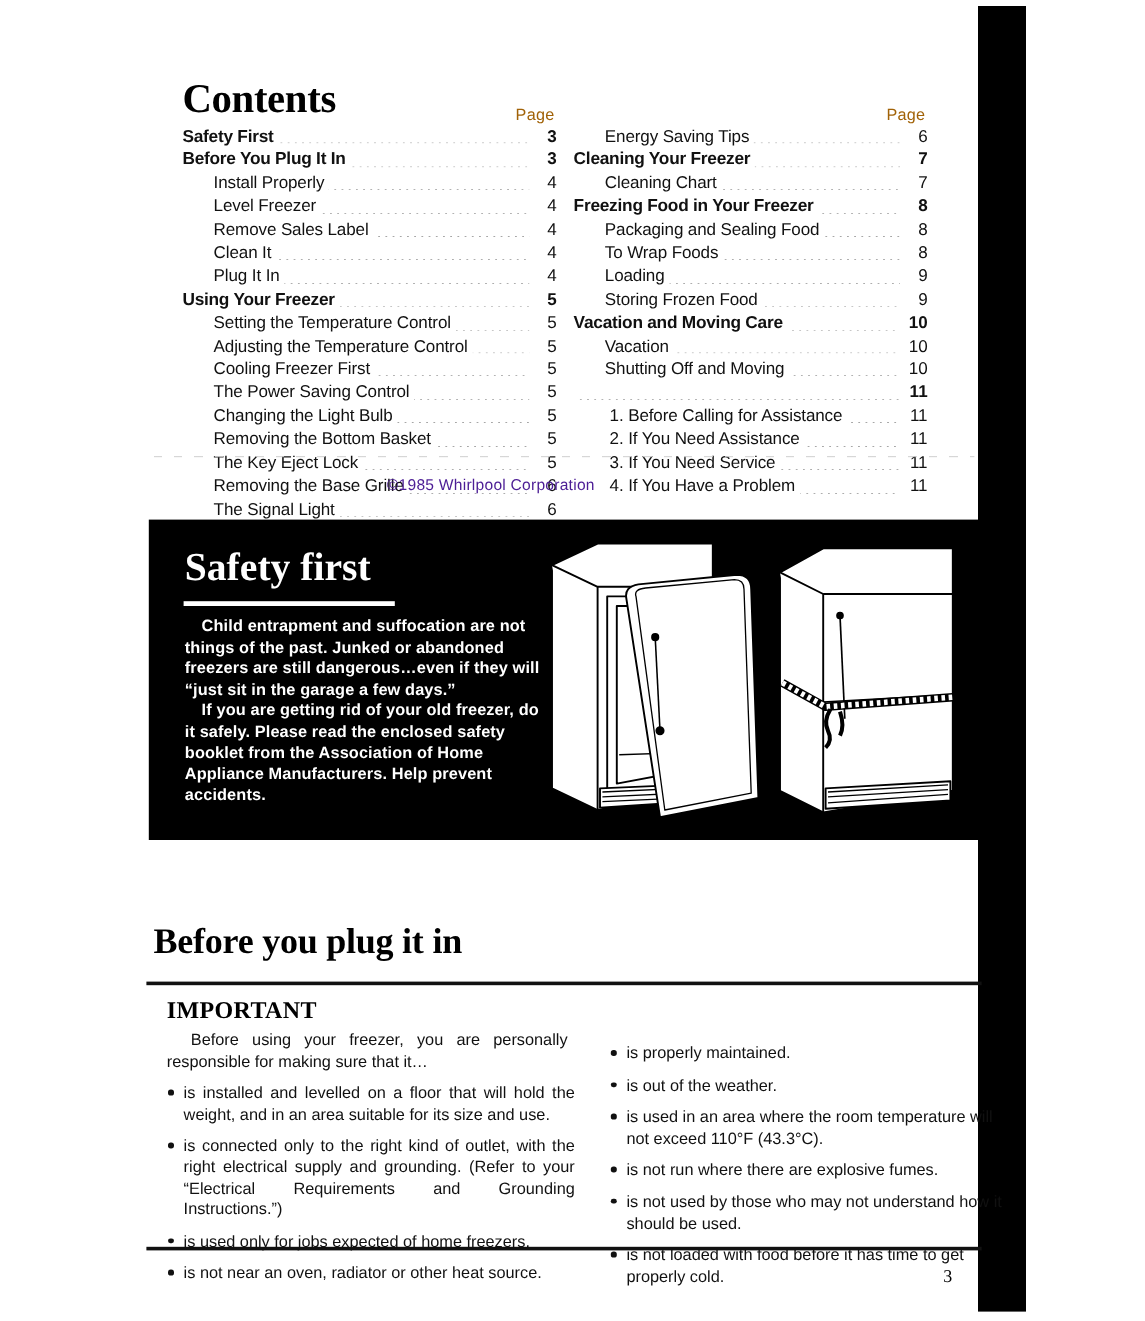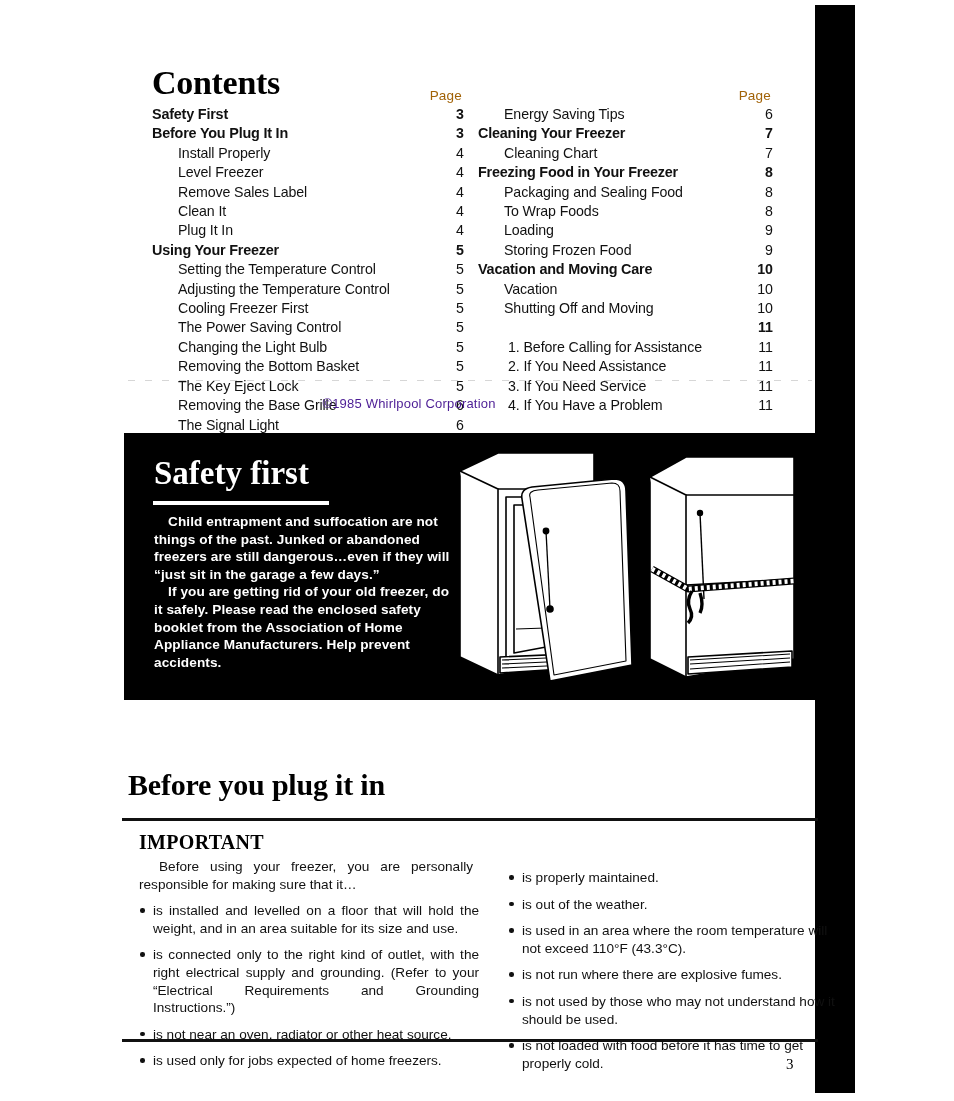--- a/index.html
+++ b/index.html
@@ -377,22 +377,22 @@
   <div class="section-title">Before you plug it in</div>
   <div class="rule rule-top"></div>
 
   <div class="important">IMPORTANT</div>
 
   <div class="col left">
     <p class="indent">Before using your freezer, you are personally responsible for making sure that it…</p>
     <ul class="bullets" id="left-bullets">
         <li>is installed and levelled on a floor that will hold the weight, and in an area suitable for its size and use.</li>
         <li>is connected only to the right kind of outlet, with the right electrical supply and grounding. (Refer to your “Electrical Requirements and Grounding Instructions.”)</li>
+        <li>is used only for jobs expected of home freezers.</li>
         <li>is not near an oven, radiator or other heat source.</li>
-        <li>is used only for jobs expected of home freezers.</li>
       </ul>
   </div>
 
   <div class="col right">
     <ul class="bullets" id="right-bullets">
         <li>is properly maintained.</li>
         <li>is out of the weather.</li>
         <li>is used in an area where the room temperature will not exceed 110°F (43.3°C).</li>
         <li>is not run where there are explosive fumes.</li>
         <li>is not used by those who may not understand how it should be used.</li>

